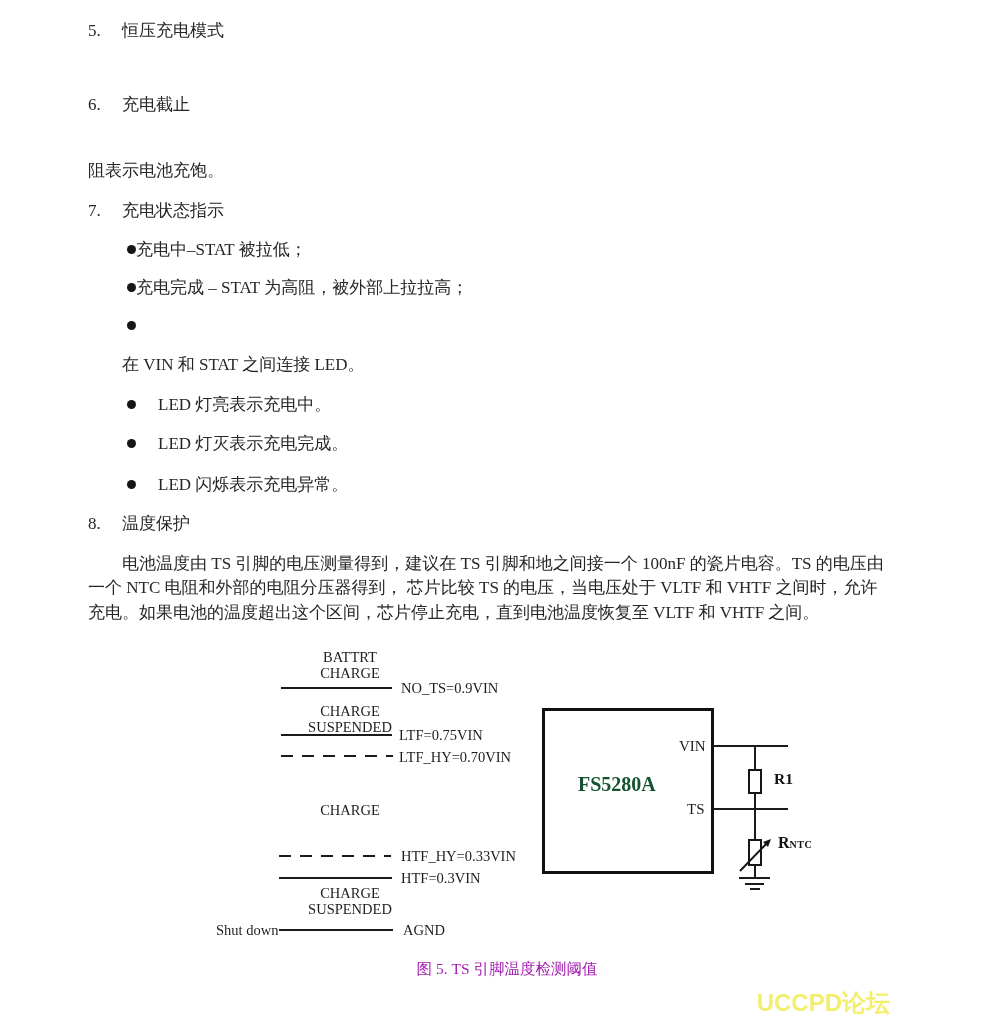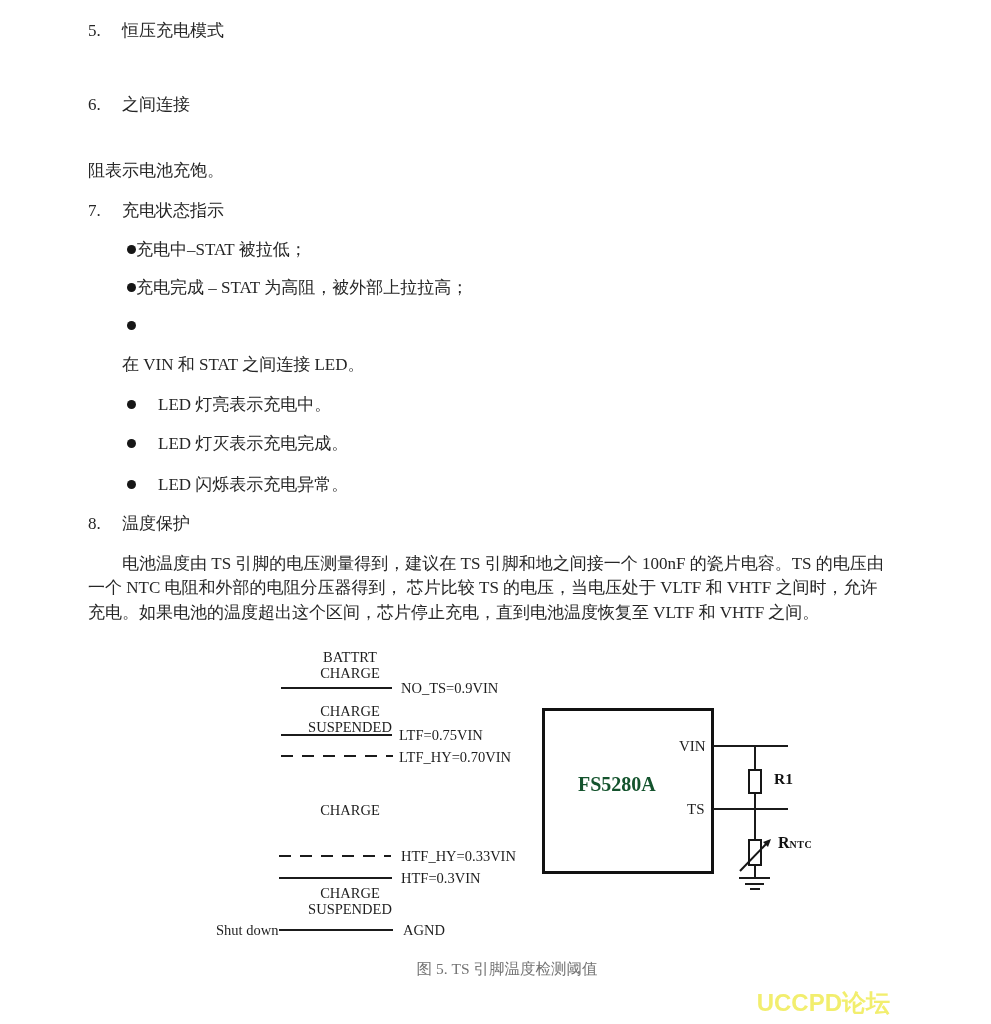--- a/index.html
+++ b/index.html
@@ -76,40 +76,40 @@
     background:#fff;
   }
   .comp-label{
     position:absolute;
     font-size:15.5px;font-weight:bold;color:#111;white-space:nowrap;text-align:center;
   }
   .rsub{font-size:10px;font-weight:bold;letter-spacing:0.5px;}
   .vline{position:absolute;width:2px;background:#1b1b1b;}
   .caption{
     position:absolute;left:300px;top:959px;width:414px;
-    text-align:center;font-size:15.5px;color:#737373;white-space:nowrap;font-family:Liberation Serif, serif;
+    text-align:center;font-size:15.5px;color:#a21caf;white-space:nowrap;font-family:Liberation Serif, serif;
   }
   .watermark{
     position:absolute;right:6px;top:987px;
     font-family:"Liberation Sans","DejaVu Sans",sans-serif;
     font-size:24px;font-weight:bold;
   }
   svg{position:absolute;overflow:visible;}
 </style>
 </head>
 <body>
 
 <div class="page">
 
   <div class="line" style="left:88px;top:19px">
     <span class="secnum">5.</span><span>恒压充电模式</span>
   </div>
 
   <div class="line" style="left:88px;top:93px">
-    <span class="secnum">6.</span><span>之间连接</span>
+    <span class="secnum">6.</span><span>充电截止</span>
   </div>
   <div class="line" style="left:88px;top:159px">阻表示电池充饱。</div>
 
   <div class="line" style="left:88px;top:199px">
     <span class="secnum">7.</span><span>充电状态指示</span>
   </div>
   <div class="line" style="left:127px;top:238px">
     <span class="bullet-dot"></span><span class="btxt-a">充电中–STAT 被拉低；</span>
   </div>
   <div class="line" style="left:127px;top:276px">

